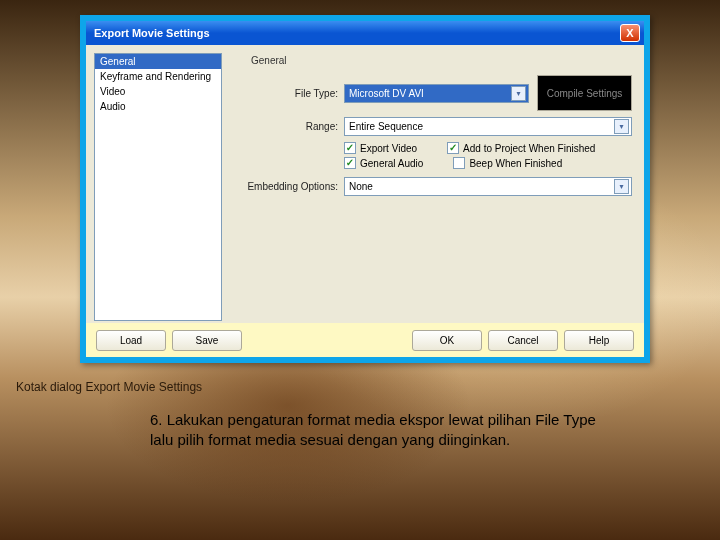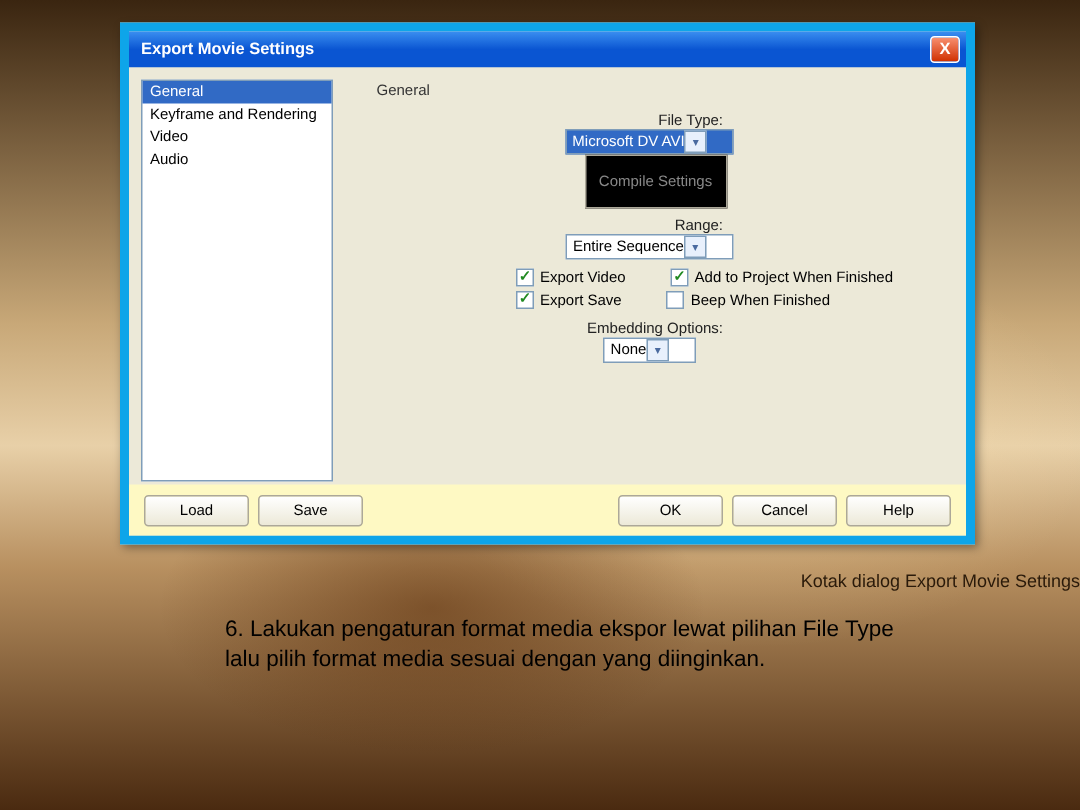--- a/index.html
+++ b/index.html
@@ -43,26 +43,26 @@
   .body { position: absolute; top:24px; left:0; right:0; bottom:34px; background:#ece9d8; padding:8px; }
   .sidebar {
     position: absolute; left:8px; top:8px; width:128px; height:268px;
     background:#fff; border:1px solid #7f9db9;
     font-size:10px;
   }
   .sidebar .item { padding:2px 5px; cursor: pointer; }
   .sidebar .item.sel { background:#316ac5; color:#fff; }
   .panel-title { position:absolute; left:165px; top:10px; font-size:10px; color:#333; }
   .form { position:absolute; left:148px; top:30px; right:12px; }
-  .row { display:flex; align-items:center; margin-bottom:6px;flex-direction:column; }
+  .row { display:flex; align-items:center; margin-bottom:6px; }
   .lbl { width:110px; text-align:right; padding-right:6px; font-size:10px; color:#222; }
   .drop {
     flex:1; height:19px; background:#fff; border:1px solid #7f9db9;
     display:flex; align-items:center; justify-content:space-between;
-    padding:0 17px 0 4px; font-size:10px; color:#000;
+    padding:0 2px 0 4px; font-size:10px; color:#000;
   }
   .drop.sel { background:#316ac5; color:#fff; }
   .drop .arrow {
     width:15px; height:15px; background:#e8f0fc; border:1px solid #7f9db9;
     display:flex; align-items:center; justify-content:center;
     color:#4a6a9f; font-size:8px;
   }
   .compile-btn {
     width:95px; height:36px; margin-left:8px;
     border:1px solid #aca899; background:#000000;
@@ -80,22 +80,22 @@
     background:#fef9c3; border-top: none;
     display:flex; align-items:center; padding:0 10px; gap:6px;
   }
   .footer .spacer { flex:1; }
   .btn {
     width:70px; height:21px; border:1px solid #aca899;
     background:linear-gradient(#fff,#ece9d8);
     font-size:10px; cursor:pointer; border-radius:3px;
   }
   .caption {
-    position:absolute; left:4px; right:0; top:380px;
-    text-align:right; font-size:12px; color:#2a1a0a;
+    position:absolute; left:16px; right:0; top:380px;
+    text-align:left; font-size:12px; color:#2a1a0a;
     font-family: Arial, sans-serif;
   }
   .instruction {
     position:absolute; left:150px; top:410px; width:460px;
     font-size:15px; color:#000000; font-family: Arial, sans-serif;
     line-height:1.3; font-weight: 500;
   }
 </style>
 </head>
 <body>
@@ -143,21 +143,21 @@
           <span>Export Video</span>
         </div>
         <div class="chk">
           <span class="box">✓</span>
           <span>Add to Project When Finished</span>
         </div>
       </div>
       <div class="checks">
         <div class="chk">
           <span class="box">✓</span>
-          <span>Export Save</span>
+          <span>General Audio</span>
         </div>
         <div class="chk">
           <span class="box"></span>
           <span>Beep When Finished</span>
         </div>
       </div>
 
       <div class="row" style="margin-top:8px;">
         <div class="lbl">Embedding Options:</div>
         <div class="drop">

